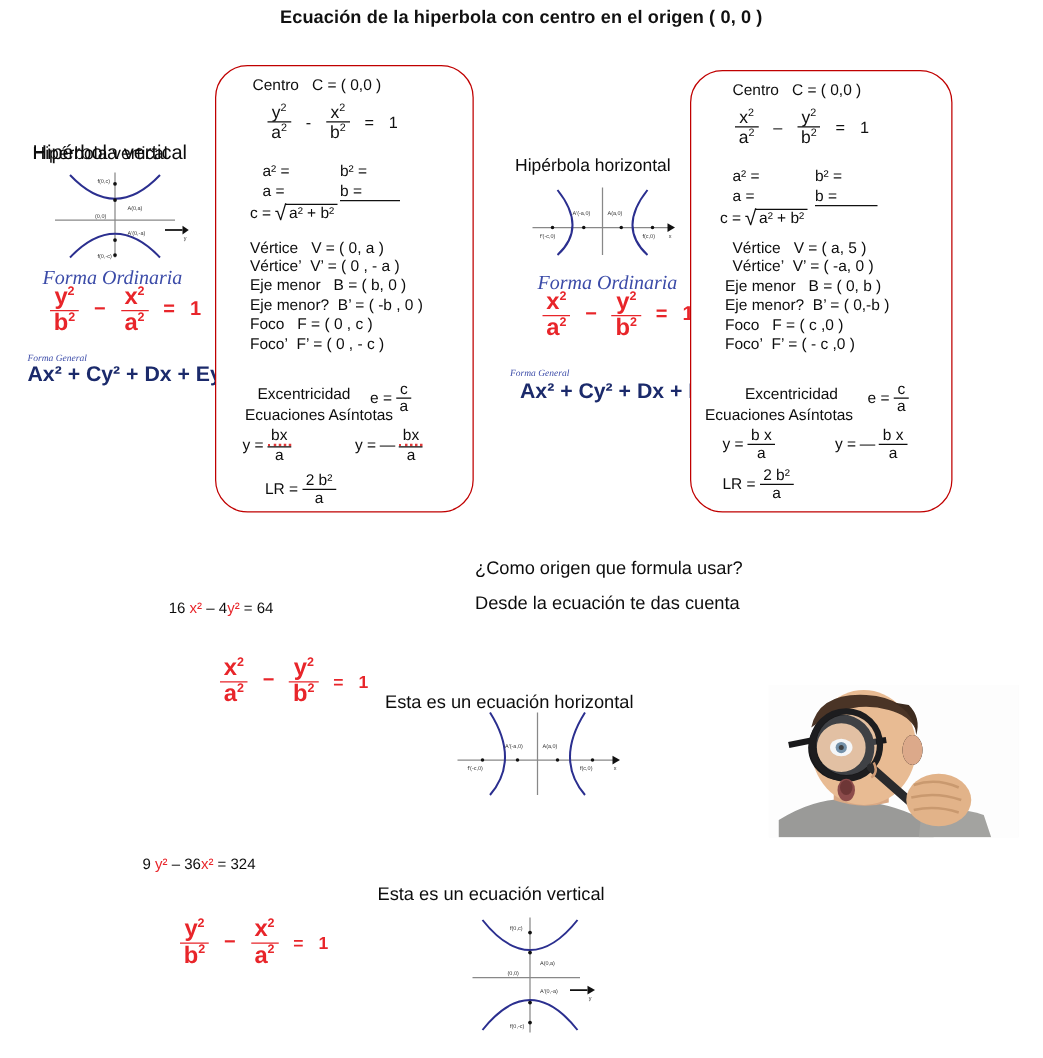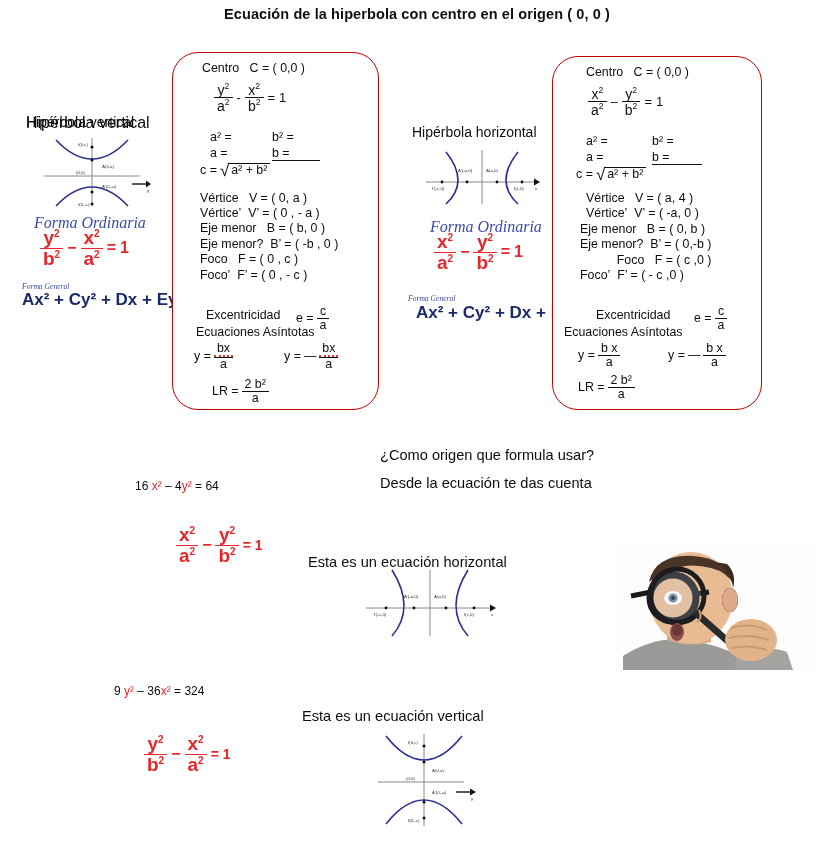--- a/index.html
+++ b/index.html
@@ -41,21 +41,21 @@
 
   
   .forma{font-family:"Liberation Serif","DejaVu Serif",serif;font-style:italic;
          font-size:16px;color:#3b4ba8;white-space:nowrap;}
   .formagen{font-family:"Liberation Serif","DejaVu Serif",serif;font-style:italic;
             font-size:7.6px;color:#3b4ba8;white-space:nowrap;}
   .geneq{font-size:17px;font-weight:bold;color:#1b2a6b;white-space:nowrap;}
 
   
   .redform{color:#e8252a;font-weight:bold;white-space:nowrap;display:flex;
-           align-items:center;gap:4px;}
+           align-items:center;gap:12px;}
   .redform .frac{font-size:19px;}
   .redform .p{font-size:10px;vertical-align:super;}
 
   
   .ask{font-size:14.6px;white-space:nowrap;}
   .exq{font-size:12px;white-space:nowrap;}
   .exq .rv{color:#e8252a;}
   .verdict{font-size:14.6px;white-space:nowrap;}
 
   
@@ -262,25 +262,25 @@
   <span class="eqrow">
     <span>c =</span>
     <span class="sqrt">
       <span class="rad">√</span>
         <span class="body">a²  +  b²</span>
     </span>
   </span>
 </div>
 
 <div class="abs" style="left:586px;top:192px;">
-  <div class="t" style="margin-bottom:2.4px;"><span>Vértice</span>&nbsp;&nbsp;&nbsp;<span>V  =  ( a, 4 )</span></div>
+  <div class="t" style="margin-bottom:2.4px;"><span>Vértice</span>&nbsp;&nbsp;&nbsp;<span>V  =  ( a, 5 )</span></div>
   <div class="t" style="margin-bottom:2.4px;"><span>Vértice’</span>&nbsp;&nbsp;<span>V’  = ( -a, 0 )</span></div>
   <div class="t" style="margin-bottom:2.4px;margin-left:-6px;"><span>Eje menor</span>&nbsp;&nbsp;&nbsp;<span>B  =  ( 0, b )</span></div>
   <div class="t" style="margin-bottom:2.4px;margin-left:-6px;"><span>Eje menor?</span>&nbsp;&nbsp;<span>B’  =  ( 0,-b )</span></div>
-  <div class="t" style="margin-bottom:2.4px;margin-left:-6px;text-align:right;"><span>Foco</span>&nbsp;&nbsp;&nbsp;<span>F  = ( c ,0 )</span></div>
+  <div class="t" style="margin-bottom:2.4px;margin-left:-6px;"><span>Foco</span>&nbsp;&nbsp;&nbsp;<span>F  = ( c ,0 )</span></div>
   <div class="t" style="margin-bottom:2.4px;margin-left:-6px;"><span>Foco’</span>&nbsp;&nbsp;<span>F’  = ( - c ,0 )</span></div>
 </div>
 
 <div class="abs t" style="left:596px;top:309px;">Excentricidad</div>
 <div class="abs t eqrow" style="left:694px;top:305px;">
   <span>e =</span>
   <span class="frac">
     <span class="num">c</span>
     <span class="den">a</span>
   </span>

